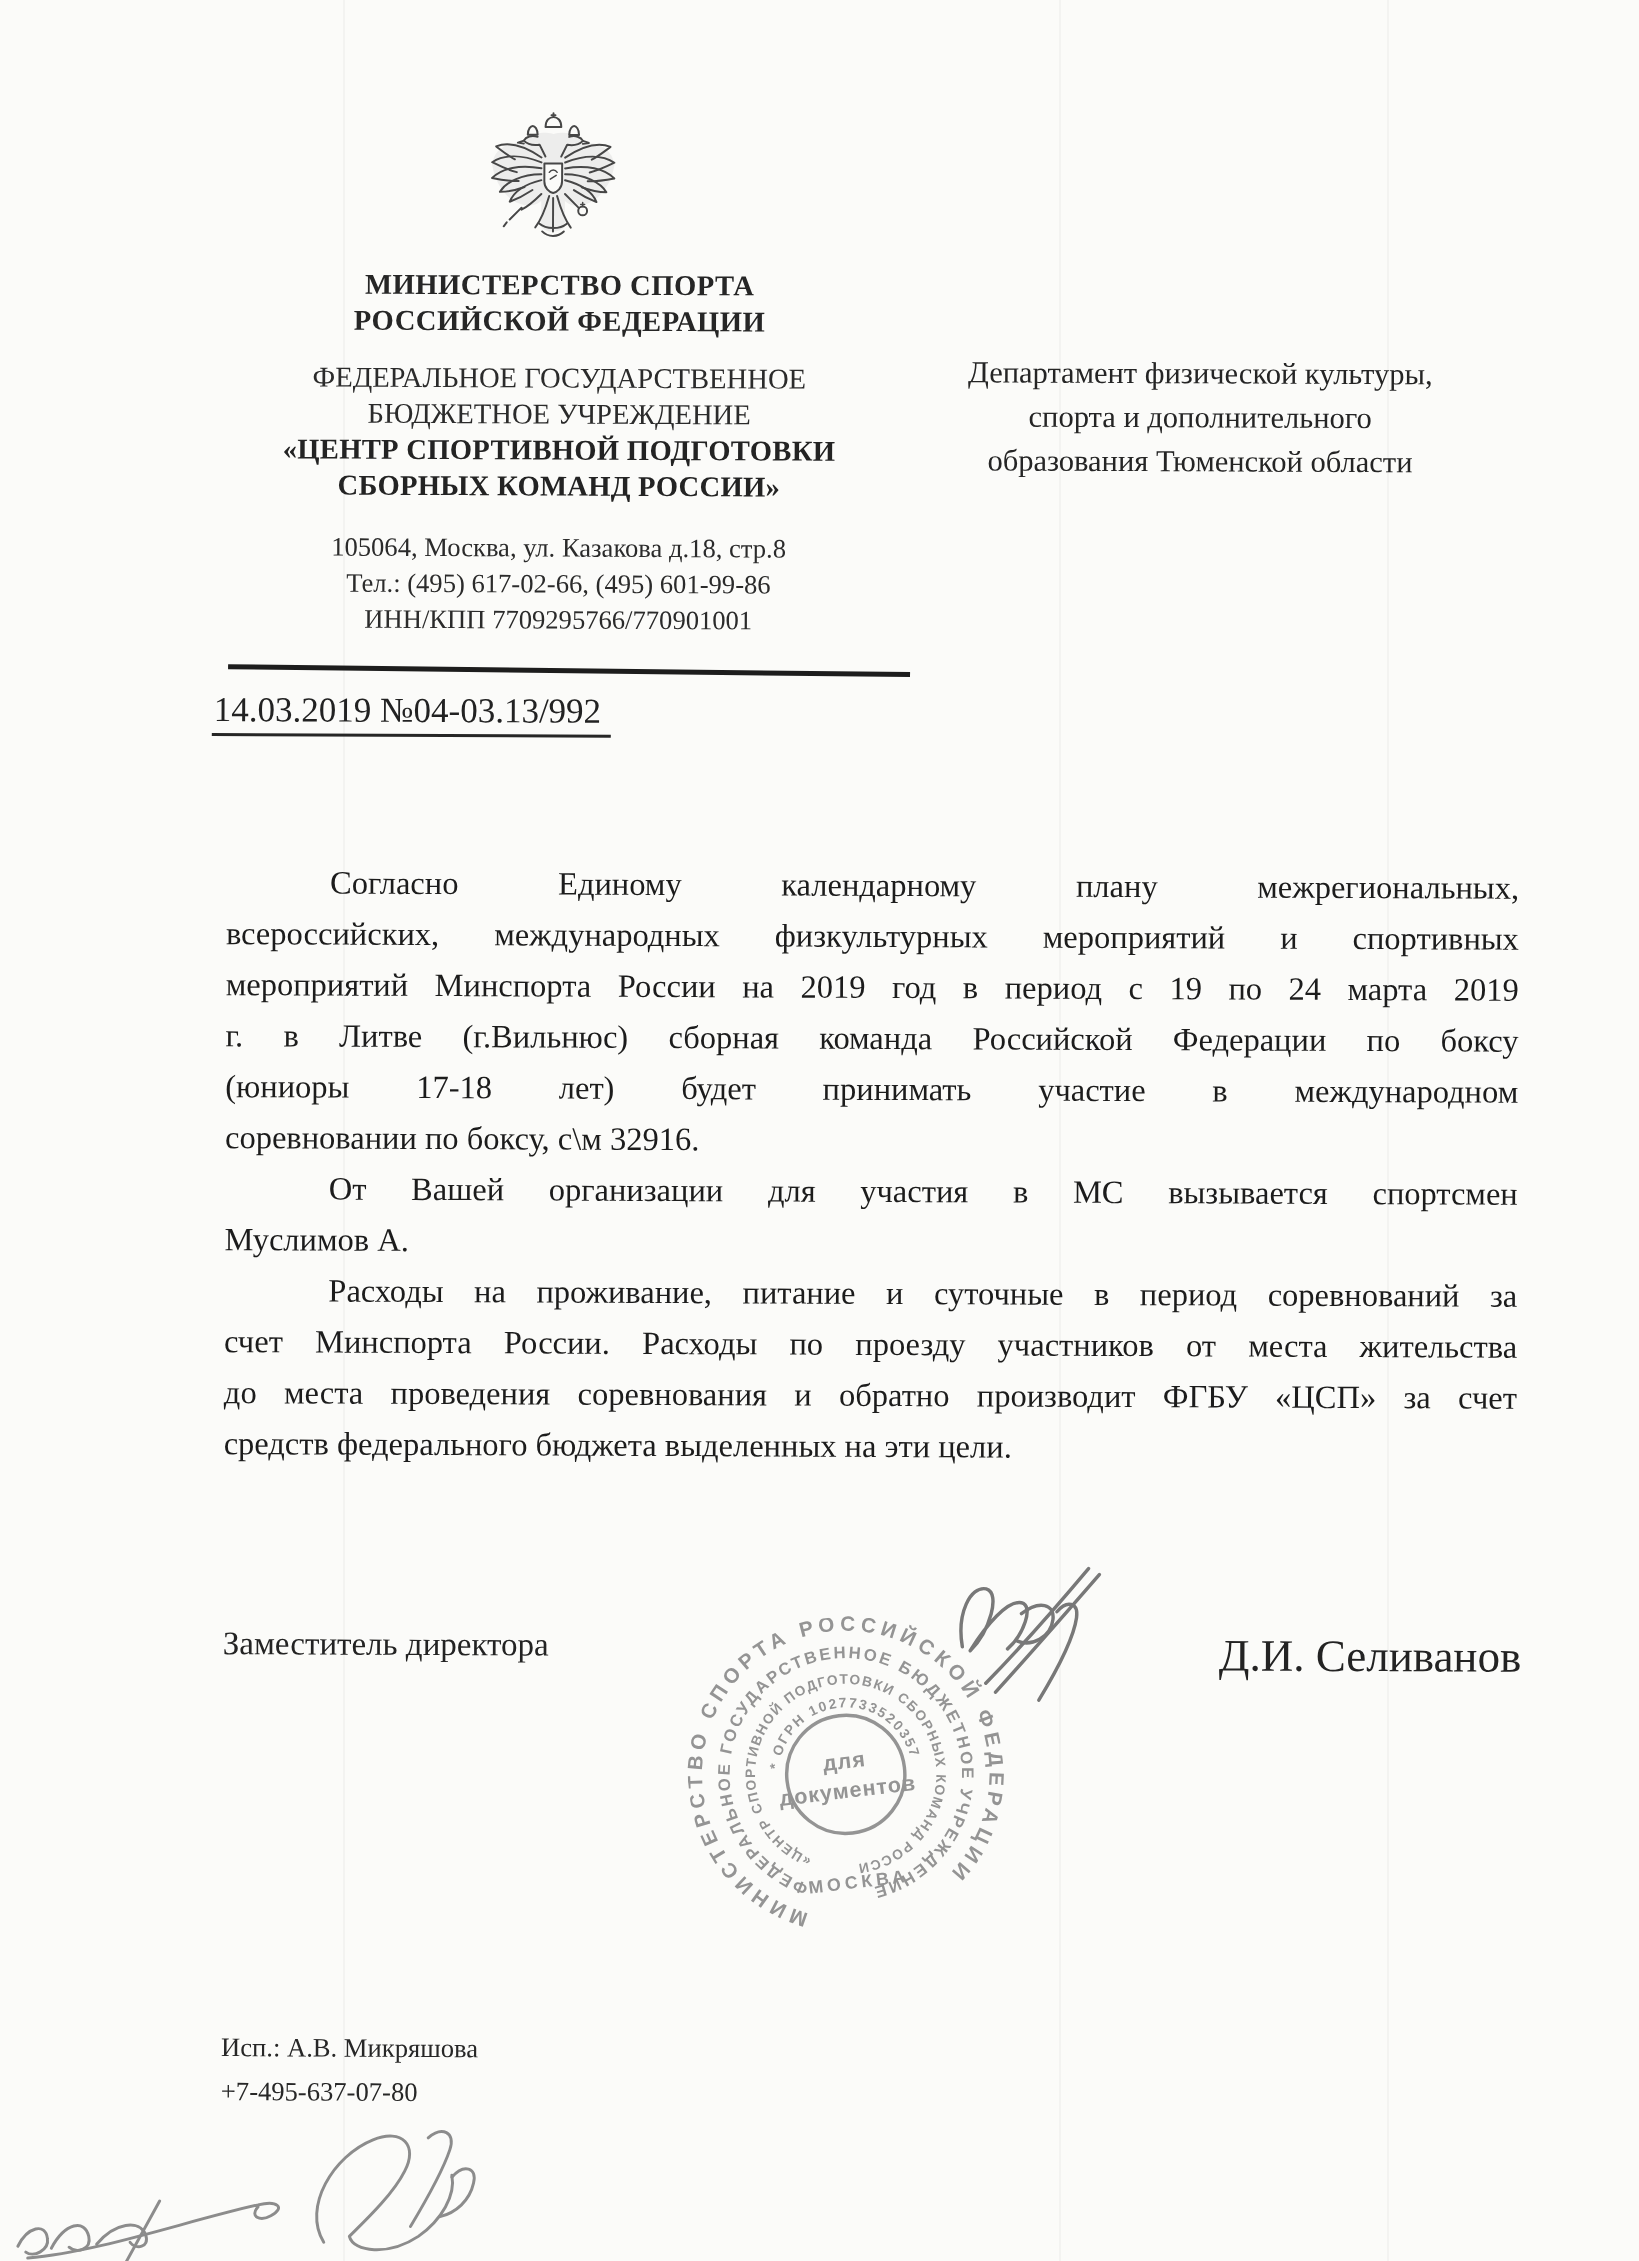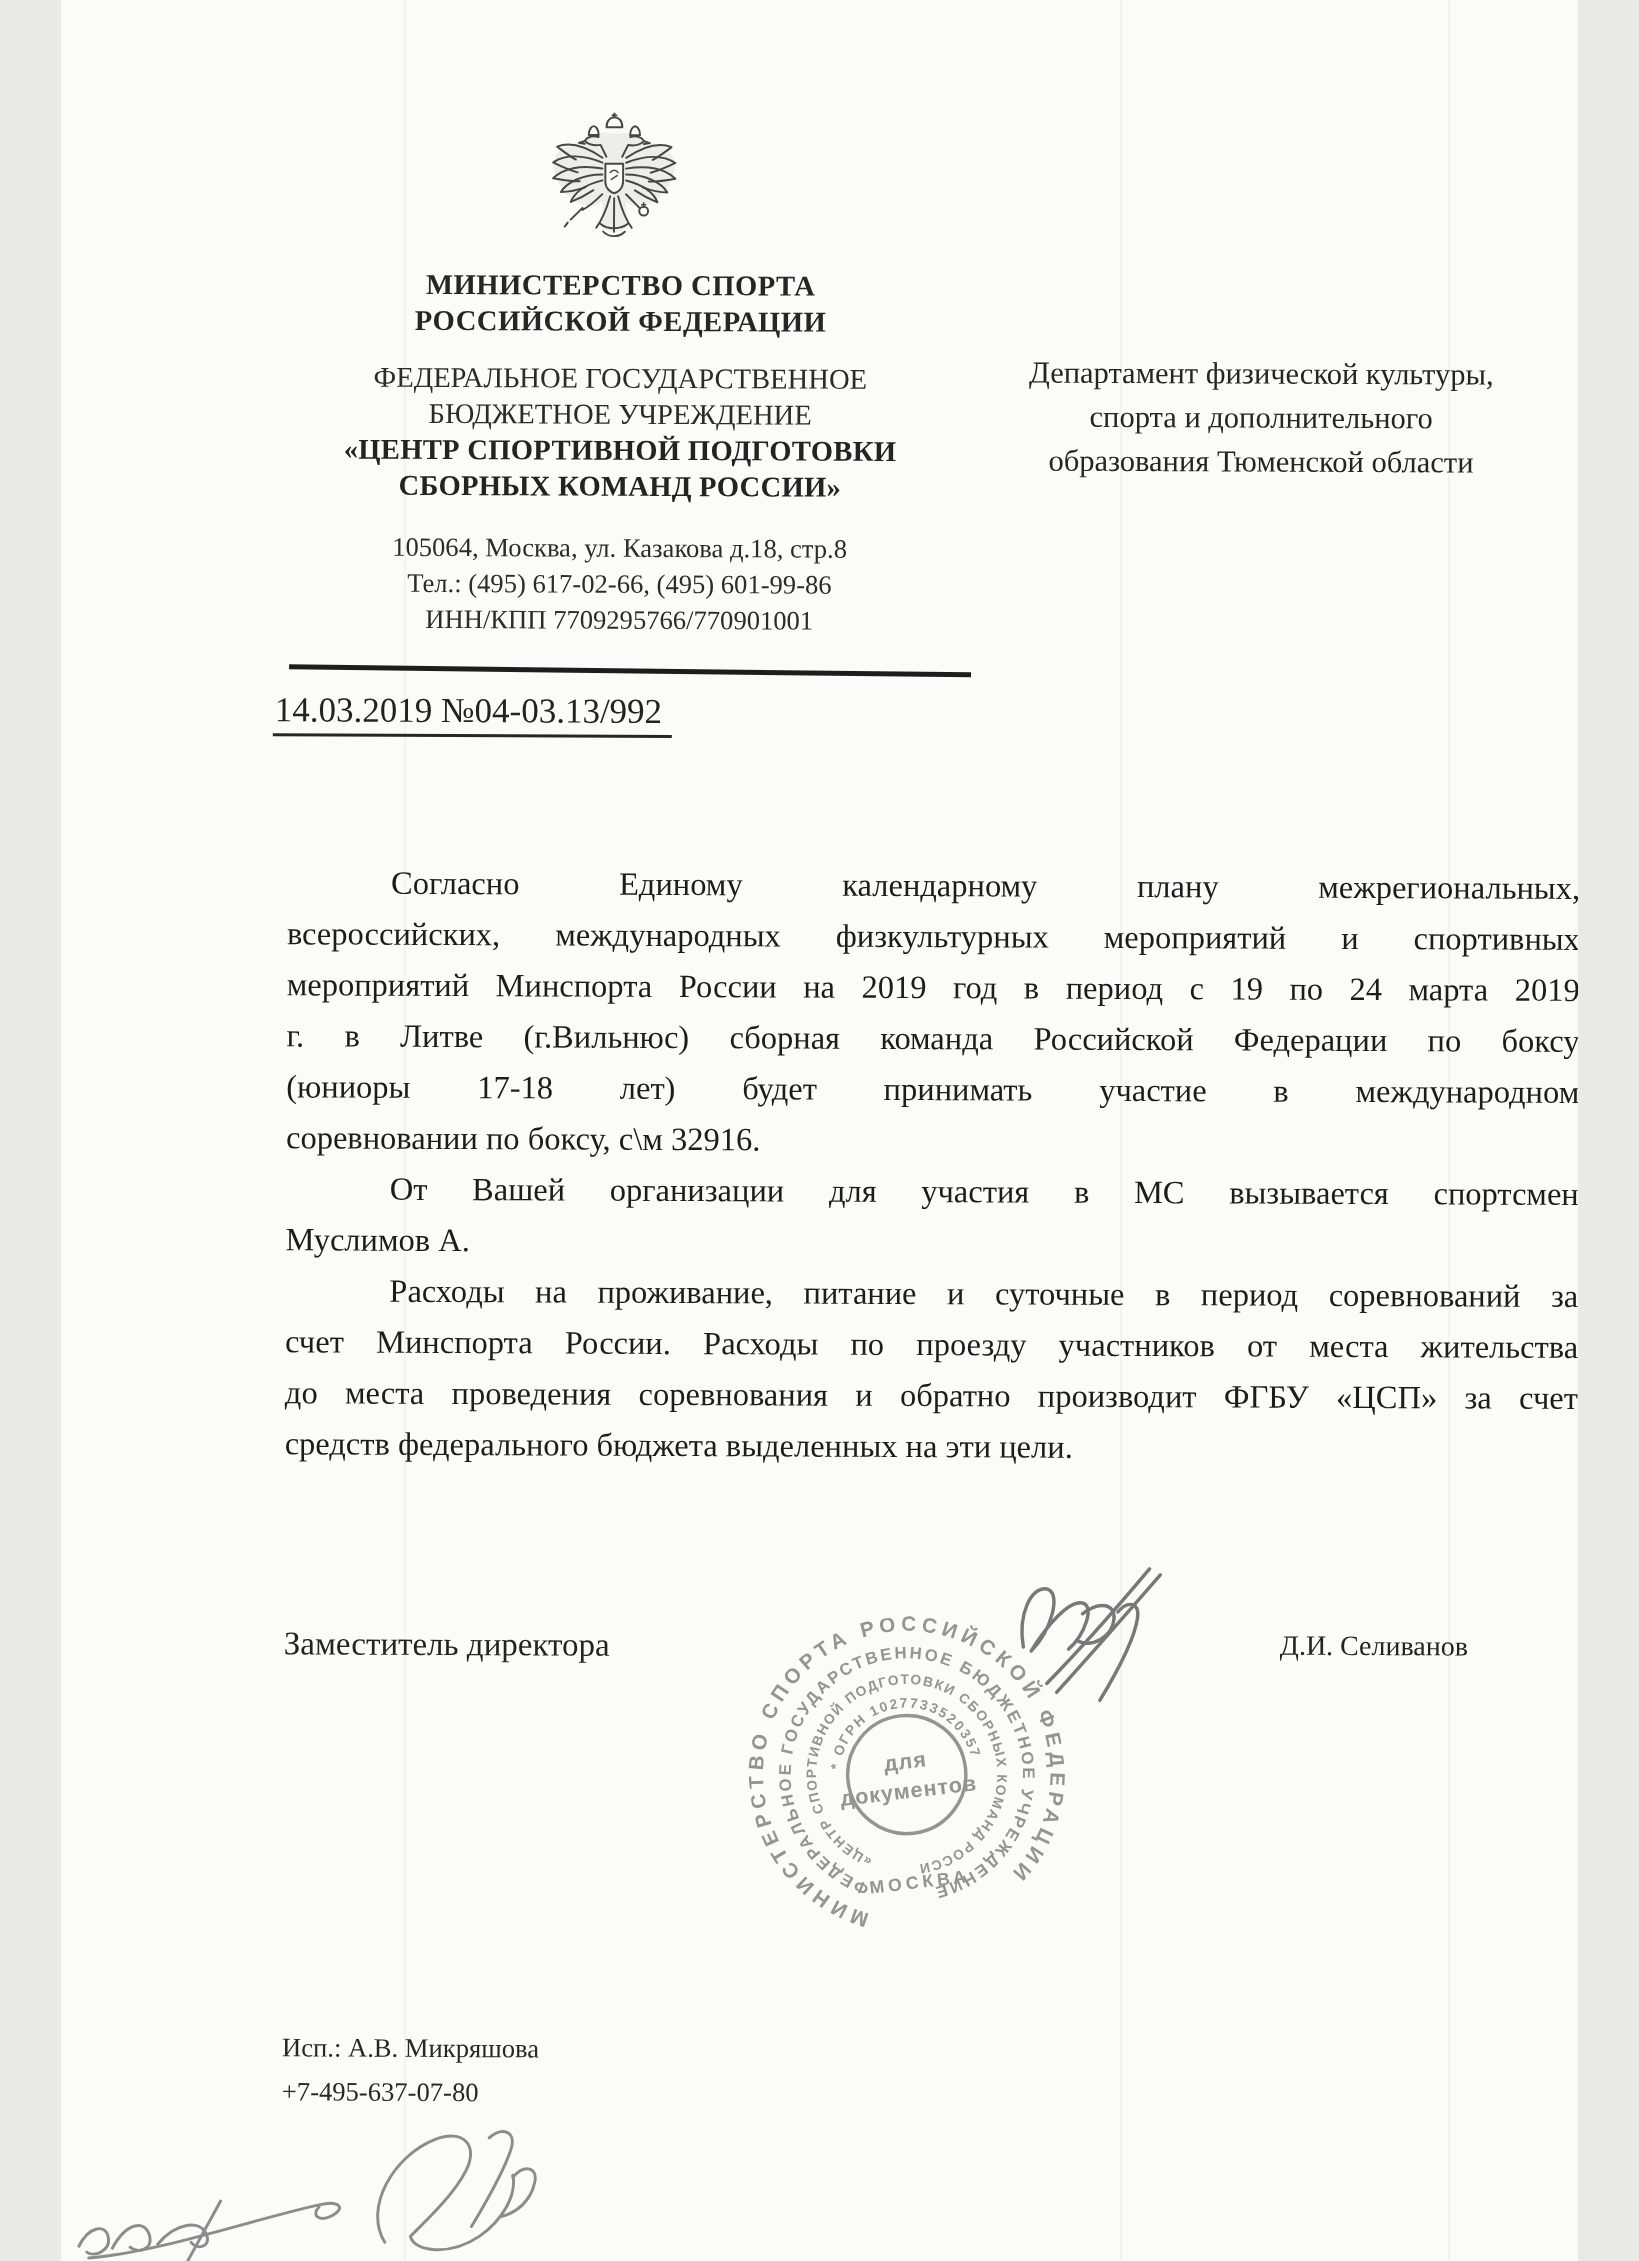--- a/index.html
+++ b/index.html
@@ -1,18 +1,18 @@
 <!DOCTYPE html>
 <html><head>
 <meta charset="utf-8">
 <style>
   html,body{margin:0;padding:0;background:#e9e9e7;}
   .paper{
     position:relative;
-    width:1517px;height:2262px;
+    width:1639px;height:2262px;
     margin:0 auto;
     background:#fbfbf9;
     overflow:hidden;
     font-family:"Liberation Serif", serif;
     color:#1f1f1f;
   }
   .tilt{position:absolute;inset:0;transform:rotate(0.25deg);transform-origin:40% 0;}
   .abs{position:absolute;}
   .center{text-align:center;}
 
@@ -32,21 +32,21 @@
   .refnum{left:215px;top:690px;font-size:35px;line-height:43px;border-bottom:3px solid #262626;padding:0 9.9px 2px 2px;color:#222;}
 
   
   .body-block{left:230px;top:859px;width:1293px;font-size:32.5px;color:#1c1c1c;}
   .bl{height:51px;line-height:51px;text-align:justify;text-align-last:justify;white-space:normal;}
   .bl.last{text-align-last:left;}
   .bl.indent{text-indent:104px;}
 
   
   .sig-title{left:230px;top:1627px;font-size:33px;color:#232323;}
-  .sig-name{left:1226px;top:1627px;font-size:28px;color:#232323;}
+  .sig-name{left:1226px;top:1627px;font-size:45px;color:#232323;}
 
   
   .stamp{left:696px;top:1616px;width:315px;height:315px;transform:rotate(-7deg);}
   .stamp text{fill:#8b8b8b;font-family:"Liberation Sans",sans-serif;font-weight:bold;}
   .ring1{font-size:21px;letter-spacing:5px;}
   .ring2{font-size:17px;letter-spacing:2.5px;}
   .ring3{font-size:14px;letter-spacing:1.5px;}
   .ring4{font-size:14px;letter-spacing:2px;}
   .stamp-city{font-size:18px;letter-spacing:4px;}
   .stamp-center1,.stamp-center2{font-size:22px;letter-spacing:1px;}

